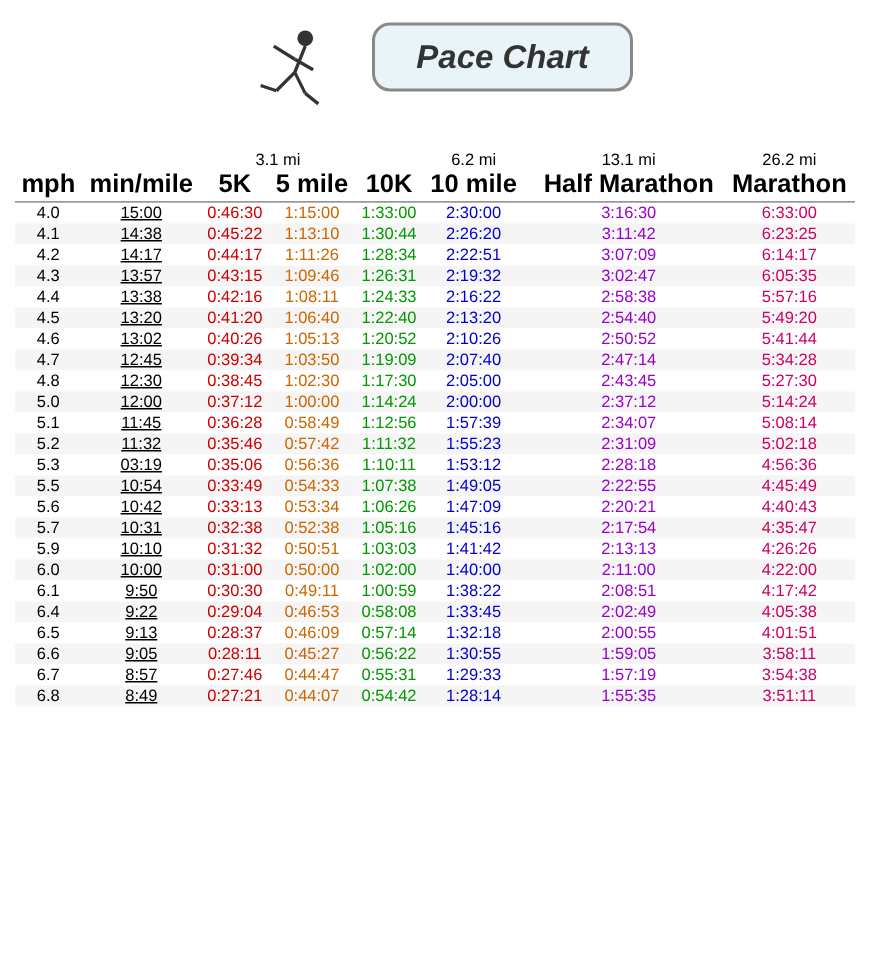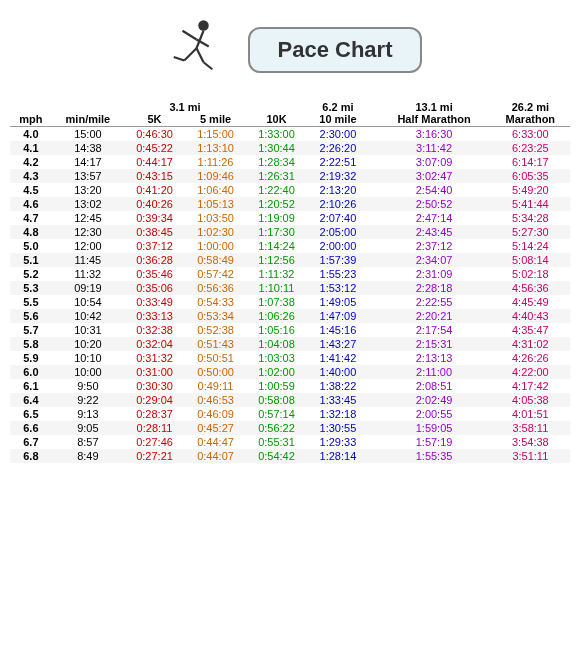--- a/index.html
+++ b/index.html
@@ -5,25 +5,26 @@
     * { margin: 0; padding: 0; box-sizing: border-box; }
     body {
       font-family: Arial, sans-serif;
       background: #fff;
       width: 580px;
       min-height: 650px;
       padding: 10px;
     }
     .header {
       display: flex;
-      align-items: center;
+      align-items: flex-start;
       justify-content: center;
       gap: 20px;
       margin-bottom: 10px;
       padding: 5px 0;
+      font-style: italic;
     }
     .runner-icon {
       width: 70px;
       height: 70px;
     }
     .title-box {
       border: 2px solid #888;
       border-radius: 12px;
       padding: 8px 28px;
       font-size: 22px;
@@ -39,36 +40,36 @@
       width: 100%;
       border-collapse: collapse;
       font-size: 11px;
     }
     th, td {
       text-align: center;
       padding: 1px 3px;
       white-space: nowrap;
     }
     .header-row-top th {
-      font-weight: bold;
+      font-weight: normal;
       color: #000;
       font-size: 11px;
       border-bottom: none;
       padding-bottom: 0;
       text-align: center;
     }
     .header-row-sub th {
       font-weight: bold;
       color: #000;
-      font-size: 11px;
+      font-size: 17px;
       border-bottom: 1px solid #999;
       padding-top: 0;
     }
-    .col-mph { color: #000; font-weight: bold; }
-    .col-minmile { color: #000; }
+    .col-mph { color: #000; font-weight: normal; }
+    .col-minmile { color: #000; text-decoration: underline; }
     .col-5k { color: #cc0000; }
     .col-5mile { color: #cc6600; }
     .col-10k { color: #009900; }
     .col-10mile { color: #0000cc; }
     .col-half { color: #9900cc; }
     .col-marathon { color: #cc0066; }
     tr:nth-child(odd) td { background: #fff; }
     tr:nth-child(even) td { background: #f5f5f5; }
   </style>
 </head>
@@ -159,20 +160,31 @@
           <td class="col-minmile">13:57</td>
           <td class="col-5k">0:43:15</td>
           <td class="col-5mile">1:09:46</td>
           <td class="col-10k">1:26:31</td>
           <td class="col-10mile">2:19:32</td>
           <td></td>
           <td class="col-half">3:02:47</td>
           <td class="col-marathon">6:05:35</td>
         </tr>
         <tr>
+          <td class="col-mph">4.4</td>
+          <td class="col-minmile">13:38</td>
+          <td class="col-5k">0:42:16</td>
+          <td class="col-5mile">1:08:11</td>
+          <td class="col-10k">1:24:33</td>
+          <td class="col-10mile">2:16:22</td>
+          <td></td>
+          <td class="col-half">2:58:38</td>
+          <td class="col-marathon">5:57:16</td>
+        </tr>
+        <tr>
           <td class="col-mph">4.5</td>
           <td class="col-minmile">13:20</td>
           <td class="col-5k">0:41:20</td>
           <td class="col-5mile">1:06:40</td>
           <td class="col-10k">1:22:40</td>
           <td class="col-10mile">2:13:20</td>
           <td></td>
           <td class="col-half">2:54:40</td>
           <td class="col-marathon">5:49:20</td>
         </tr>
@@ -237,21 +249,21 @@
           <td class="col-5k">0:35:46</td>
           <td class="col-5mile">0:57:42</td>
           <td class="col-10k">1:11:32</td>
           <td class="col-10mile">1:55:23</td>
           <td></td>
           <td class="col-half">2:31:09</td>
           <td class="col-marathon">5:02:18</td>
         </tr>
         <tr>
           <td class="col-mph">5.3</td>
-          <td class="col-minmile">09:19</td>
+          <td class="col-minmile">03:19</td>
           <td class="col-5k">0:35:06</td>
           <td class="col-5mile">0:56:36</td>
           <td class="col-10k">1:10:11</td>
           <td class="col-10mile">1:53:12</td>
           <td></td>
           <td class="col-half">2:28:18</td>
           <td class="col-marathon">4:56:36</td>
         </tr>
         <tr>
           <td class="col-mph">5.5</td>
@@ -280,31 +292,20 @@
           <td class="col-minmile">10:31</td>
           <td class="col-5k">0:32:38</td>
           <td class="col-5mile">0:52:38</td>
           <td class="col-10k">1:05:16</td>
           <td class="col-10mile">1:45:16</td>
           <td></td>
           <td class="col-half">2:17:54</td>
           <td class="col-marathon">4:35:47</td>
         </tr>
         <tr>
-          <td class="col-mph">5.8</td>
-          <td class="col-minmile">10:20</td>
-          <td class="col-5k">0:32:04</td>
-          <td class="col-5mile">0:51:43</td>
-          <td class="col-10k">1:04:08</td>
-          <td class="col-10mile">1:43:27</td>
-          <td></td>
-          <td class="col-half">2:15:31</td>
-          <td class="col-marathon">4:31:02</td>
-        </tr>
-        <tr>
           <td class="col-mph">5.9</td>
           <td class="col-minmile">10:10</td>
           <td class="col-5k">0:31:32</td>
           <td class="col-5mile">0:50:51</td>
           <td class="col-10k">1:03:03</td>
           <td class="col-10mile">1:41:42</td>
           <td></td>
           <td class="col-half">2:13:13</td>
           <td class="col-marathon">4:26:26</td>
         </tr>

